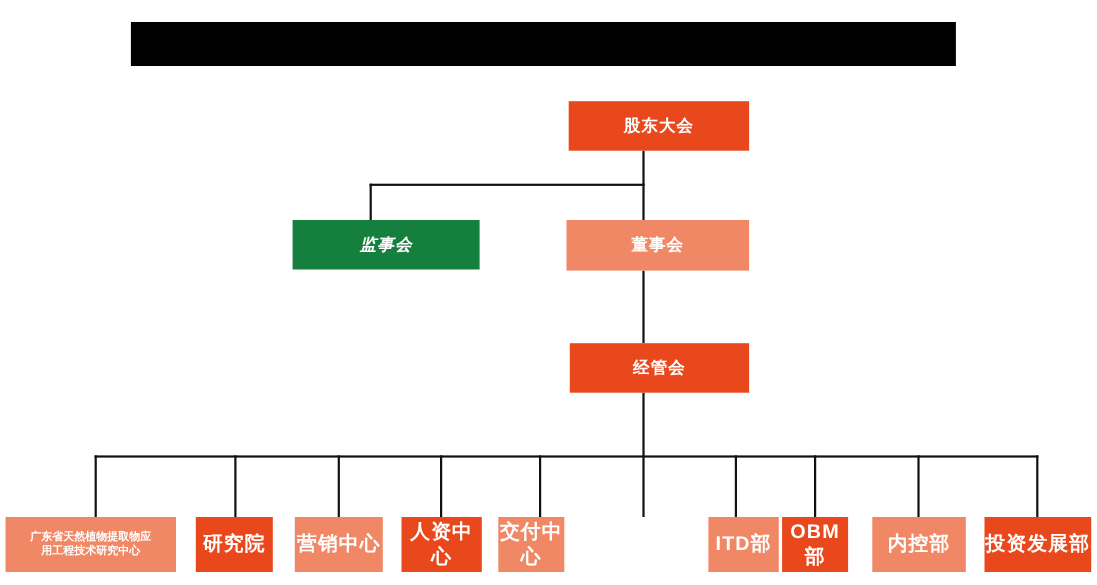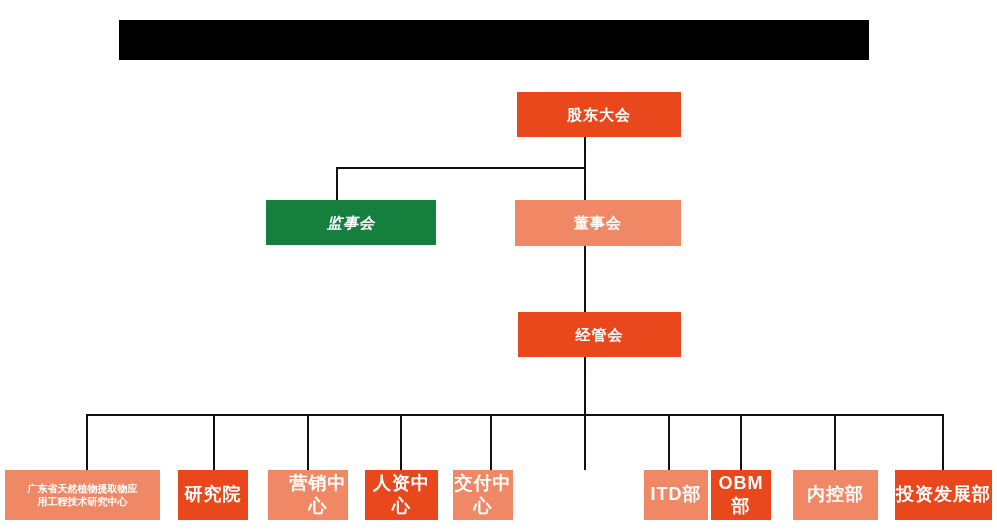--- a/index.html
+++ b/index.html
@@ -40,21 +40,21 @@
   .node.small-text { font-size: 10px; letter-spacing: 0; line-height: 1.35; }
 
   
   .n-shareholders { left: 504px; top: 92px;  width: 164px; height: 45px; }
   .n-supervisory  { left: 253px; top: 200px; width: 170px; height: 45px; }
   .n-board        { left: 502px; top: 200px; width: 166px; height: 46px; }
   .n-management   { left: 505px; top: 312px; width: 163px; height: 45px; }
 
   .n-research-center    { left: 5px;   top: 470px; width: 155px; height: 50px; }
   .n-research-institute { left: 178px; top: 470px; width: 70px;  height: 50px; }
-  .n-marketing          { left: 268px; top: 470px; width: 80px;  height: 50px; padding-left: 20px; }
+  .n-marketing          { left: 268px; top: 470px; width: 80px;  height: 50px; }
   .n-finance            { left: 365px; top: 470px; width: 73px;  height: 50px; }
   .n-delivery           { left: 453px; top: 470px; width: 60px;  height: 50px; }
   .n-hr                 { left: 545px; top: 470px; width: 80px;  height: 50px; }
   .n-itd                { left: 644px; top: 470px; width: 64px;  height: 50px; }
   .n-obm                { left: 711px; top: 470px; width: 60px;  height: 50px; }
   .n-internal-control   { left: 793px; top: 470px; width: 85px;  height: 50px; }
   .n-investment         { left: 895px; top: 470px; width: 97px;  height: 50px; }
 
   
   .line { position: absolute; background: #111111; }

